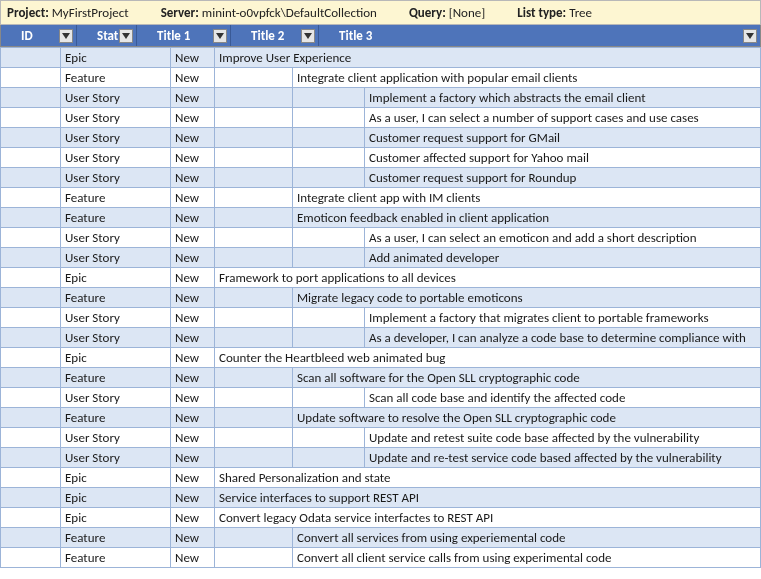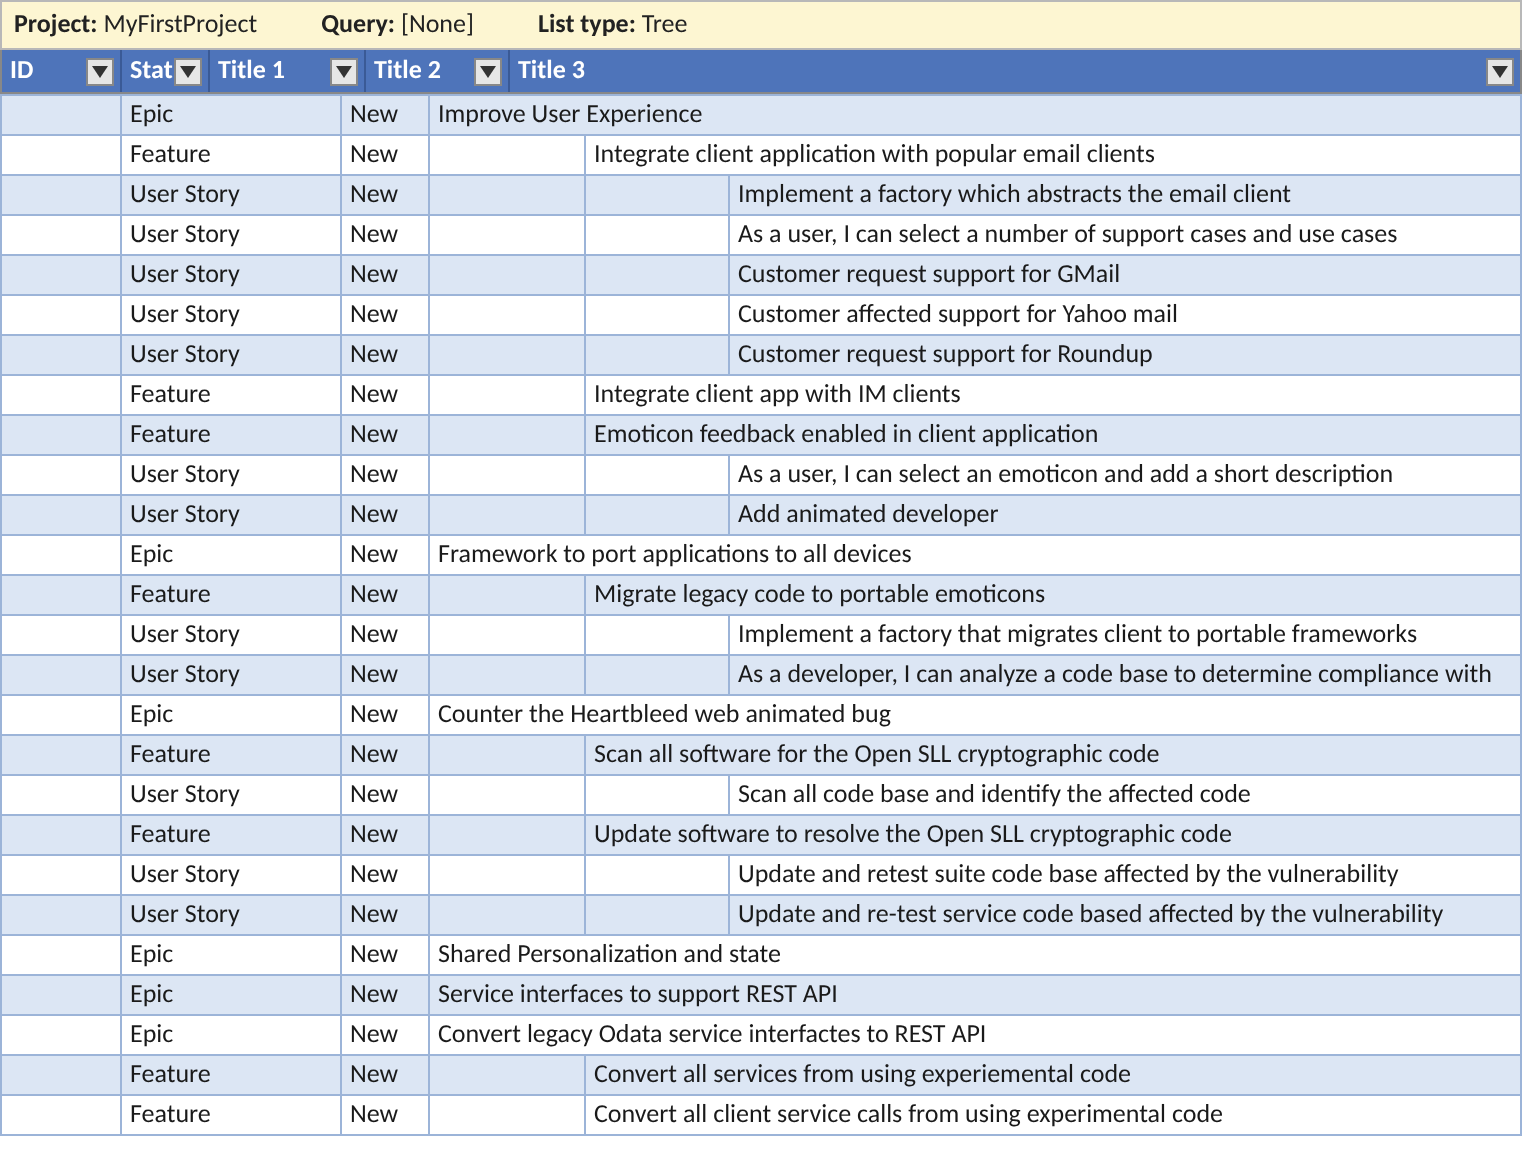--- a/index.html
+++ b/index.html
@@ -28,20 +28,21 @@
     align-items: stretch;
     border: 1px solid #888;
     border-top: none;
   }
   .hcell {
     display: flex;
     align-items: flex-end;
     padding: 3px 4px;
     border-right: 1px solid #3a5a96;
     position: relative;
+    margin-left: 16px;
   }
   .hcell:last-child { border-right: none; flex: 1; }
   .drop {
     width: 14px; height: 14px;
     background: #e6e6e6;
     border: 1px solid #888;
     display: inline-flex;
     align-items: center;
     justify-content: center;
     margin-left: 4px;
@@ -72,20 +73,21 @@
   .c-t1     { width: 78px; }
   .c-t2     { width: 72px; }
   .c-t3     { }
   .drop-end { position:absolute; right:3px; top:50%; transform:translateY(-50%); }
 </style>
 </head>
 <body>
 
 <div class="info-bar">
   <span><span class="lbl">Project:</span> <span class="val">MyFirstProject</span></span>
+  <span><span class="lbl">Server:</span> <span class="val">minint-o0vpfck\DefaultCollection</span></span>
   <span><span class="lbl">Query:</span> <span class="val">[None]</span></span>
   <span><span class="lbl">List type:</span> <span class="val">Tree</span></span>
 </div>
 
 <div class="header-row">
   <div class="hcell col-id">
     <span>ID</span>
     <span class="drop drop-end">
         <svg width="8" height="8">
           <polygon points="0,1 8,1 4,7" fill="#333"></polygon>

